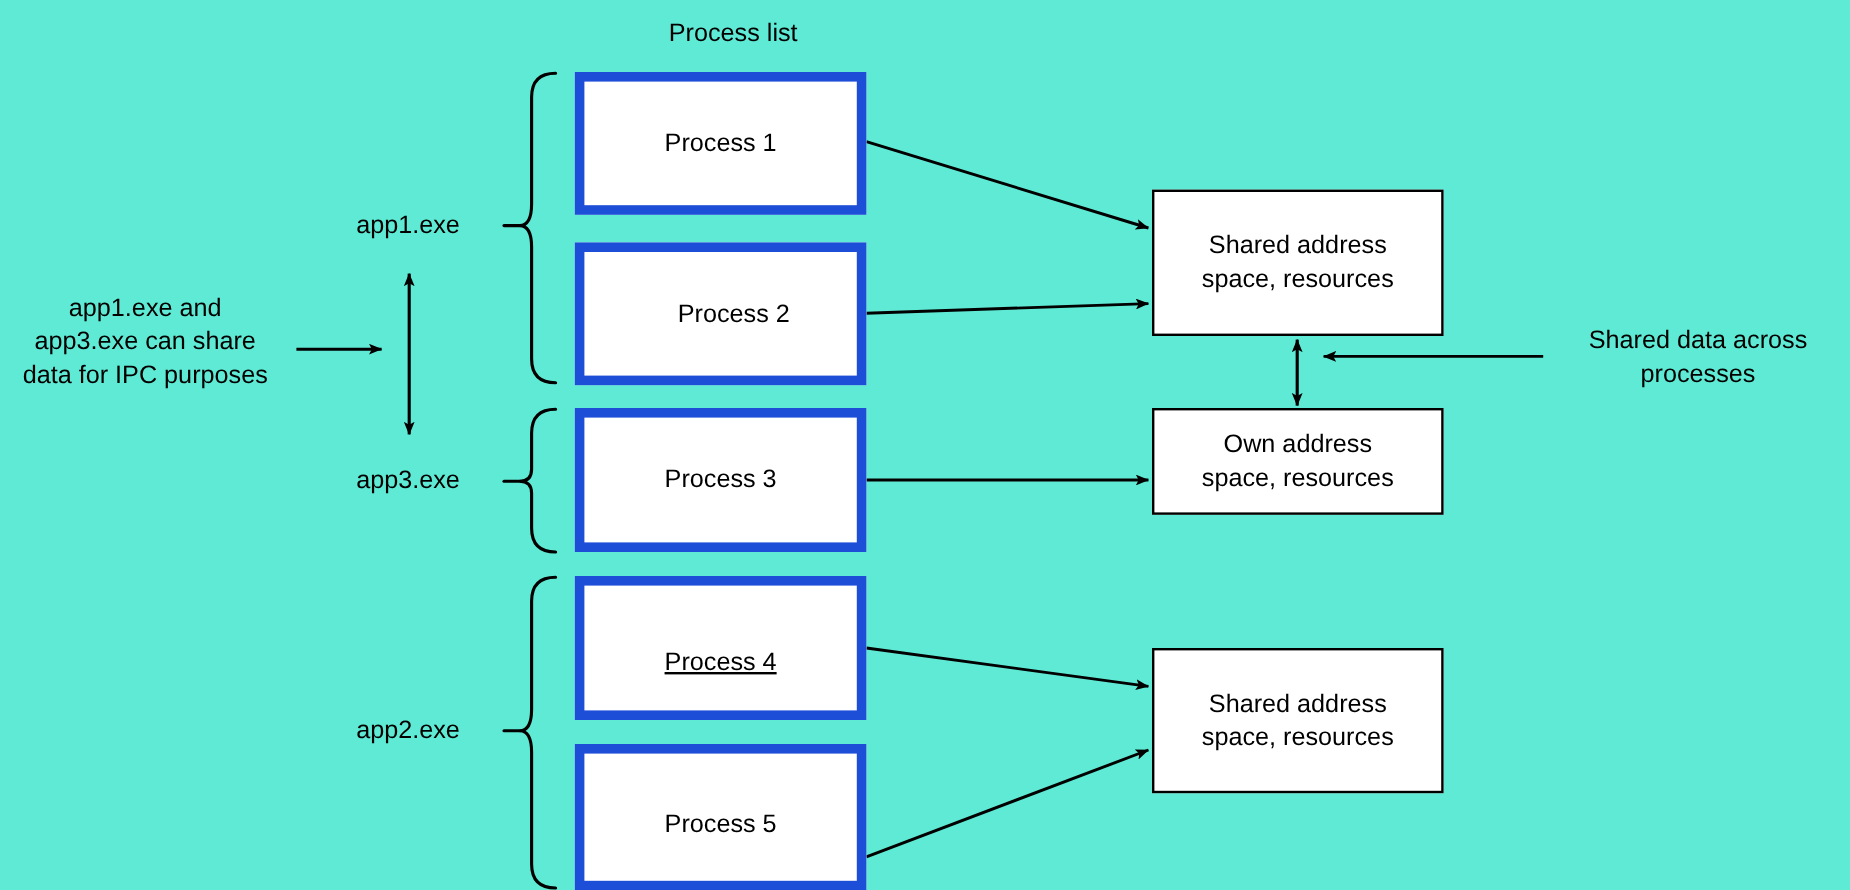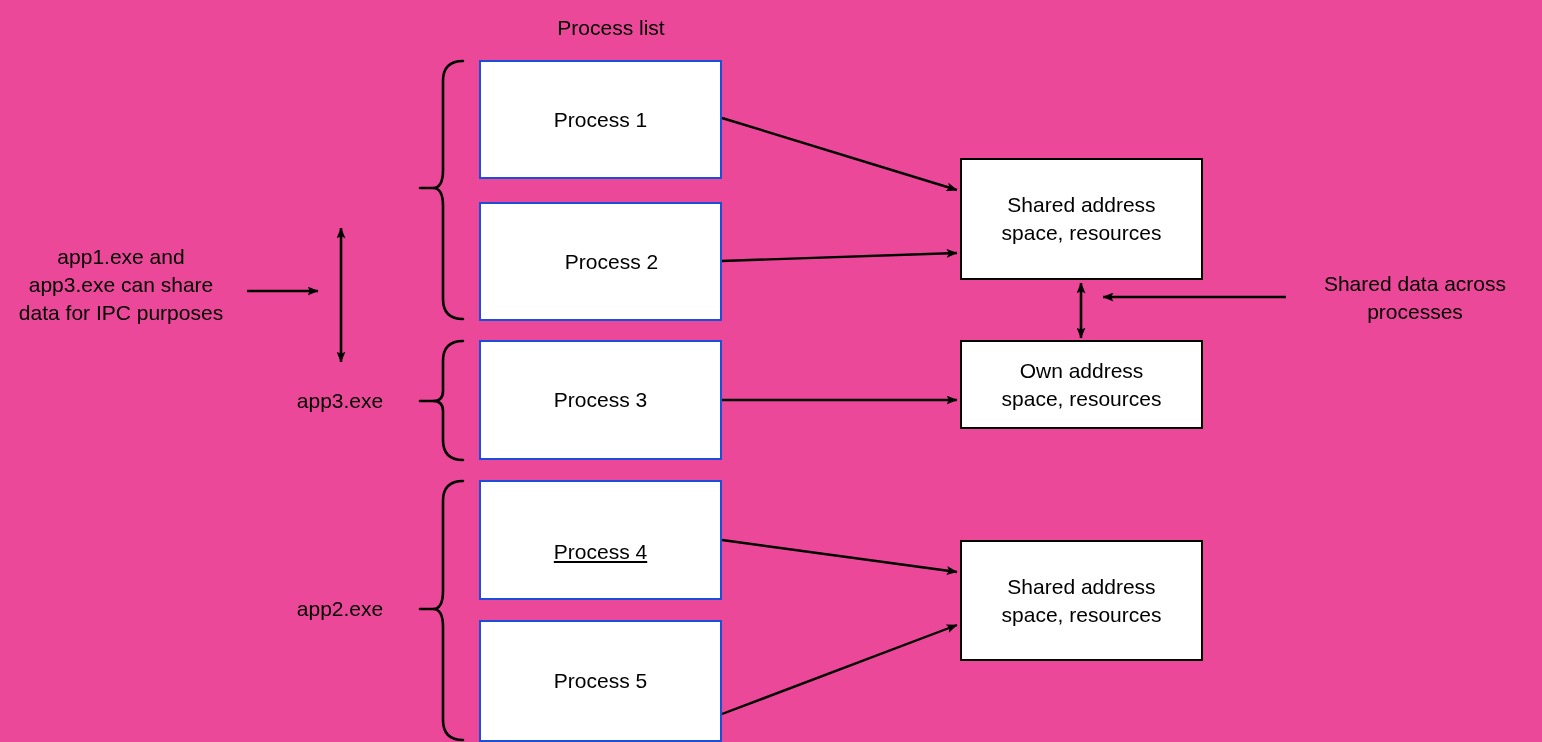--- a/index.html
+++ b/index.html
@@ -4,21 +4,21 @@
 <style>
   html, body {
     margin: 0;
     padding: 0;
     background: #ffffff;
   }
   #canvas {
     position: relative;
     width: 1542px;
     height: 742px;
-    background: #ec4899;
+    background: #5eead4;
     overflow: hidden;
     font-family: "Liberation Sans", sans-serif;
   }
   #vector-layer {
     position: absolute;
     left: 0;
     top: 0;
     width: 1542px;
     height: 742px;
   }
@@ -33,21 +33,21 @@
     user-select: none;
   }
   .box-label {
     display: flex;
     align-items: center;
     justify-content: center;
     text-align: center;
   }
   .proc-box {
     position: absolute;
-    border: 2px solid #1d4ed8;
+    border: 8px solid #1d4ed8;
     background: #ffffff;
     box-sizing: border-box;
   }
   .addr-box {
     position: absolute;
     border: 2px solid #000000;
     background: #ffffff;
     box-sizing: border-box;
   }
 </style>
@@ -102,20 +102,21 @@
 
   <div class="txt" style="left:461px; top:14px; width:300px;">Process list</div>
 
   <div class="txt" style="left:5px; top:243px; width:232px;">app1.exe and
 app3.exe can share
 data for IPC purposes</div>
 
   <div class="txt" style="left:1300px; top:270px; width:230px;">Shared data across
 processes</div>
 
+  <div class="txt" style="left:256px; top:174px; width:168px;">app1.exe</div>
 
   <div class="txt" style="left:256px; top:387px; width:168px;">app3.exe</div>
 
   <div class="txt" style="left:256px; top:595px; width:168px;">app2.exe</div>
 
   <div class="proc-box" style="left:479px; top:60px; width:243px; height:119px;">
     <div class="txt box-label" style="left:0; top:0; width:100%; height:100%;">Process 1</div>
   </div>
 
   <div class="proc-box" style="left:479px; top:202px; width:243px; height:119px;">

